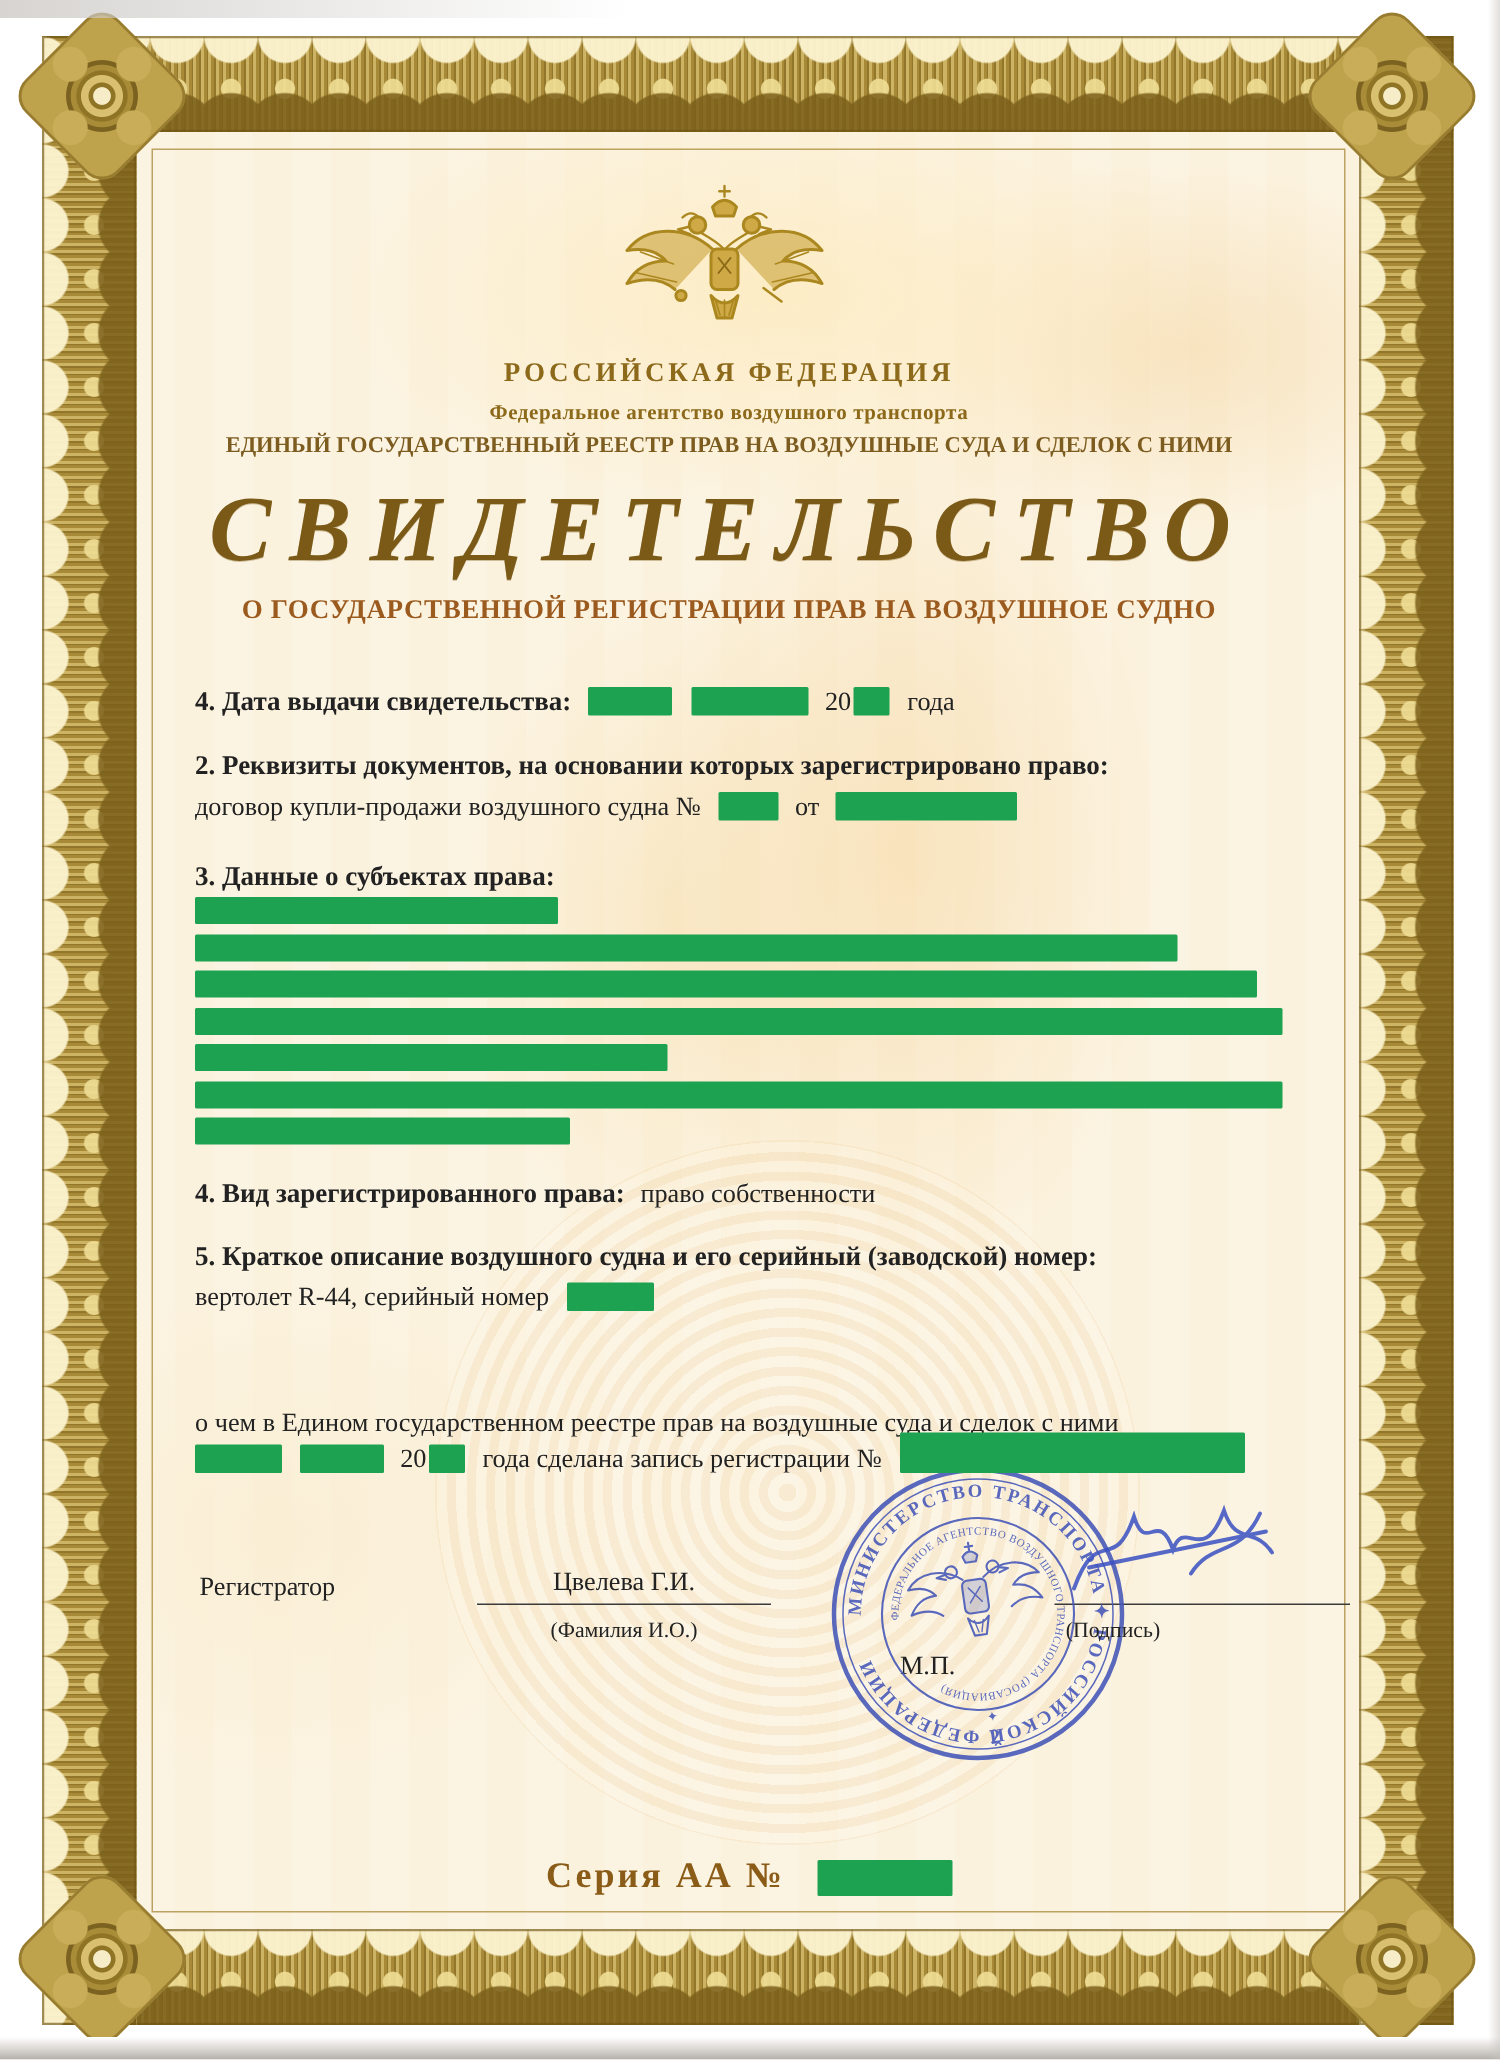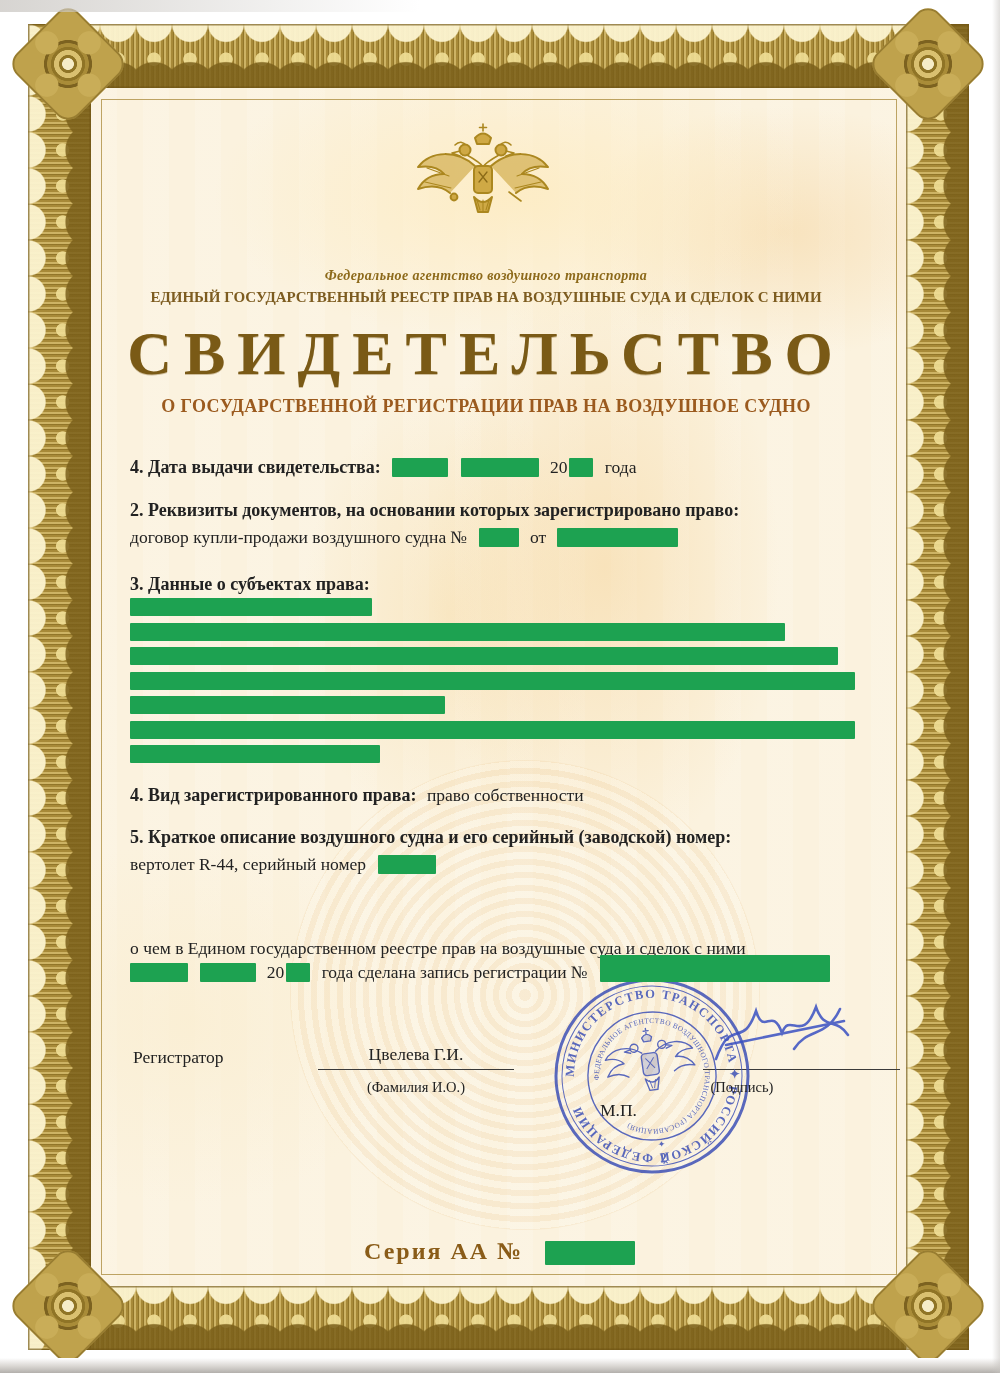--- a/index.html
+++ b/index.html
@@ -65,21 +65,21 @@
   .rosette{position:absolute;left:290px;top:760px;width:470px;height:470px;border-radius:50%;opacity:.30;z-index:1;
     background:repeating-radial-gradient(circle at 50% 50%, rgba(232,190,130,.55) 0 6px, rgba(255,250,238,.5) 6px 13px);}
 
   
   .abs{position:absolute;white-space:nowrap;z-index:10;}
   .ctr{left:80px;width:812px;text-align:center;}
   .t-country{font-weight:bold;font-size:18px;letter-spacing:2.5px;color:var(--gold-text);}
   .t-agency{font-weight:bold;font-size:14px;letter-spacing:.4px;color:var(--gold-text);}
   .t-registry{font-weight:bold;font-size:15px;color:#7d5c20;}
   .t-title{font-weight:bold;font-size:62px;letter-spacing:12px;color:var(--title-brown);
-    text-shadow:0 1px 0 rgba(122,90,22,.35);}
+    text-shadow:0 1px 0 rgba(122,90,22,.35);font-style:italic;}
   .t-subtitle{font-weight:bold;font-size:18px;letter-spacing:.4px;color:var(--subtitle-brown);}
   .t-item{font-size:17.5px;color:var(--ink);}
   .t-item b{font-size:18px;}
   .t-small{font-size:14.5px;color:var(--ink);}
   .t-series{font-weight:bold;font-size:24px;letter-spacing:2px;color:#8a5c18;}
   .green{display:inline-block;height:19px;background:var(--green);vertical-align:-4px;border-radius:1px;}
   .rbar{height:18px;background:var(--green);margin-bottom:6.5px;border-radius:1px;}
   .hline{position:absolute;border-top:1.4px solid #3a3a3a;height:0;z-index:12;}
   .greenbox-abs{position:absolute;background:var(--green);z-index:40;border-radius:1px;}
 
@@ -126,21 +126,22 @@
       <path d="M22 48 l22 8 M20 62 l26 6 M134 48 l-22 8 M136 62 l-26 6" stroke-width="1.1"></path>
       <rect x="69" y="46" width="18" height="27" rx="4" fill="#cfa945"></rect>
       <path d="M74 52 l8 10 M82 52 l-8 10" stroke-width="1.3" stroke="#8a6a18"></path>
       <path d="M69 77 q9 10 18 0 l-4 15 h-10 z" fill="#cfa945"></path>
       <path d="M72 80 l3 10 M84 80 l-3 10 M78 80 v11" stroke-width="1.1"></path>
       <circle cx="49" cy="77" r="3.4" fill="#cfa945"></circle>
       <path d="M104 72 l12 9" stroke-width="1.6"></path>
     </g>
   </svg>
 
-  <div class="abs ctr t-agency" style="top:268px;font-style:italic;">Федеральное агентство воздушного транспорта</div>
+  <div class="abs ctr t-country" style="top:238px;">РОССИЙСКАЯ ФЕДЕРАЦИЯ</div>
+  <div class="abs ctr t-agency" style="top:268px;">Федеральное агентство воздушного транспорта</div>
   <div class="abs ctr t-registry" style="top:289px;">ЕДИНЫЙ ГОСУДАРСТВЕННЫЙ РЕЕСТР ПРАВ НА ВОЗДУШНЫЕ СУДА И СДЕЛОК С НИМИ</div>
   <div class="abs ctr t-title" style="top:318px;">СВИДЕТЕЛЬСТВО</div>
   <div class="abs ctr t-subtitle" style="top:396px;">О ГОСУДАРСТВЕННОЙ РЕГИСТРАЦИИ ПРАВ НА ВОЗДУШНОЕ СУДНО</div>
 
   <div class="abs t-item" style="left:130px;top:457px;">
     <b>4. Дата выдачи свидетельства:</b>
     <span class="green" style="width:56px;margin-left:7px;"></span>
     <span class="green" style="width:78px;margin-left:8px;"></span>
     <span style="margin-left:7px;">20</span><span class="green" style="width:24px;margin-left:2px;"></span>
     <span style="margin-left:7px;">года</span>

